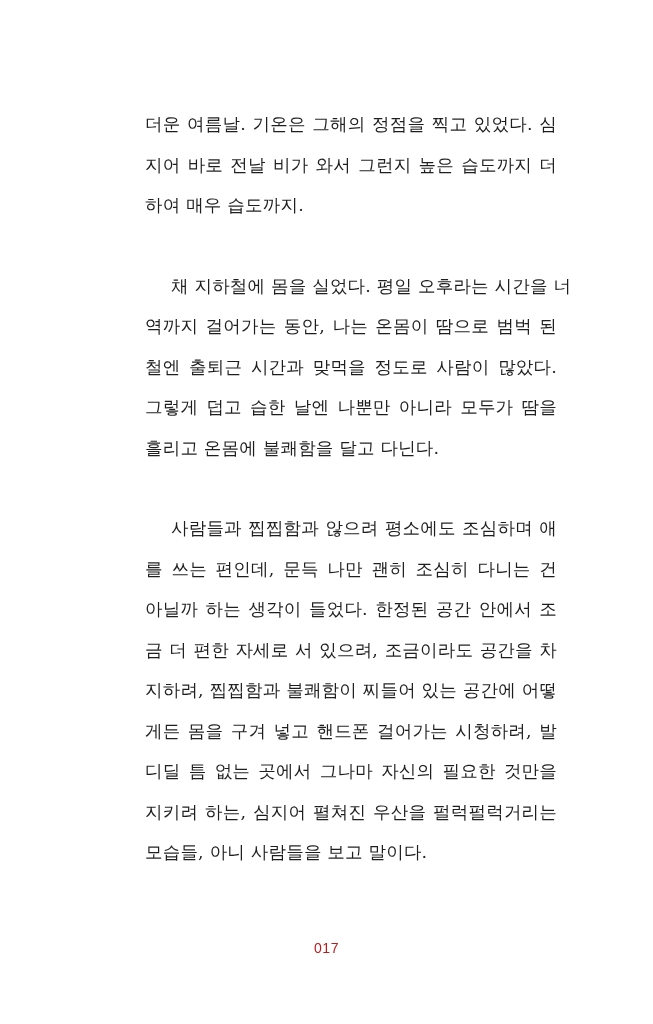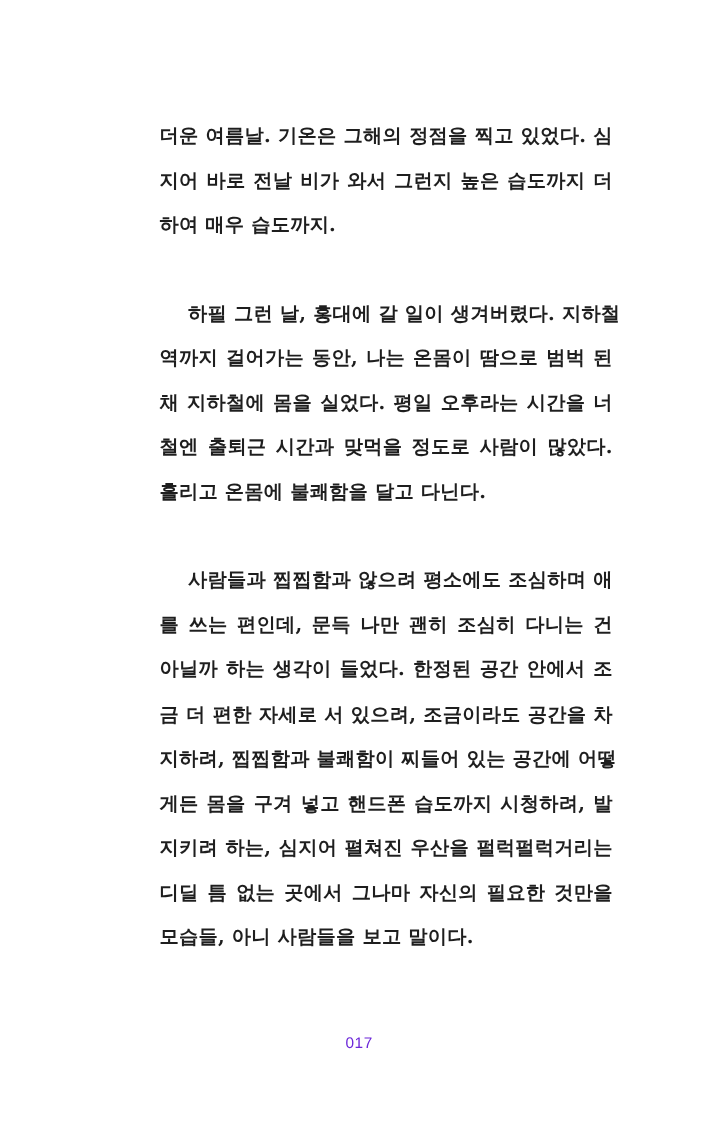--- a/index.html
+++ b/index.html
@@ -13,21 +13,20 @@
       position: relative;
       overflow: hidden;
       font-family: "DejaVu Serif", "Liberation Serif", serif;
       color: #1e1e1e;
     }
     .page-body {
       position: absolute;
       left: 145px;
       top: 104px;
       width: 412px;
-      font-weight: bold;
     }
     .paragraph {
       margin: 0 0 40px 0;
       font-size: 17.5px;
       line-height: 40.5px;
       text-align: justify;
       letter-spacing: 0.2px;
       word-break: keep-all;
     }
     .paragraph .line {
@@ -43,48 +42,48 @@
       padding-left: 26px;
     }
     .page-number {
       position: absolute;
       left: 0;
       width: 653px;
       top: 940px;
       text-align: center;
       font-family: "Liberation Sans", "DejaVu Sans", sans-serif;
       font-size: 14px;
-      color: #6d28d9;
+      color: #b91c1c;
       letter-spacing: 0.5px;
     }
   </style>
 </head>
 <body>
 
 <main class="page-body">
   <p class="paragraph">
     <span class="line">더운 여름날. 기온은 그해의 정점을 찍고 있었다. 심</span>
     <span class="line">지어 바로 전날 비가 와서 그런지 높은 습도까지 더</span>
     <span class="line last">하여 매우 습도까지.</span>
   </p>
 
   <p class="paragraph indent">
-    <span class="line">하필 그런 날, 홍대에 갈 일이 생겨버렸다. 지하철</span>
+    <span class="line">채 지하철에 몸을 실었다. 평일 오후라는 시간을 너</span>
     <span class="line">역까지 걸어가는 동안, 나는 온몸이 땀으로 범벅 된</span>
-    <span class="line">채 지하철에 몸을 실었다. 평일 오후라는 시간을 너</span>
     <span class="line">철엔 출퇴근 시간과 맞먹을 정도로 사람이 많았다.</span>
+    <span class="line">그렇게 덥고 습한 날엔 나뿐만 아니라 모두가 땀을</span>
     <span class="line last">흘리고 온몸에 불쾌함을 달고 다닌다.</span>
   </p>
 
   <p class="paragraph indent">
     <span class="line">사람들과 찝찝함과 않으려 평소에도 조심하며 애</span>
     <span class="line">를 쓰는 편인데, 문득 나만 괜히 조심히 다니는 건</span>
     <span class="line">아닐까 하는 생각이 들었다. 한정된 공간 안에서 조</span>
     <span class="line">금 더 편한 자세로 서 있으려, 조금이라도 공간을 차</span>
     <span class="line">지하려, 찝찝함과 불쾌함이 찌들어 있는 공간에 어떻</span>
-    <span class="line">게든 몸을 구겨 넣고 핸드폰 습도까지 시청하려, 발</span>
+    <span class="line">게든 몸을 구겨 넣고 핸드폰 걸어가는 시청하려, 발</span>
+    <span class="line">디딜 틈 없는 곳에서 그나마 자신의 필요한 것만을</span>
     <span class="line">지키려 하는, 심지어 펼쳐진 우산을 펄럭펄럭거리는</span>
-    <span class="line">디딜 틈 없는 곳에서 그나마 자신의 필요한 것만을</span>
     <span class="line last">모습들, 아니 사람들을 보고 말이다.</span>
   </p>
 </main>
 
 <div class="page-number">017</div>
 
 </body></html>

